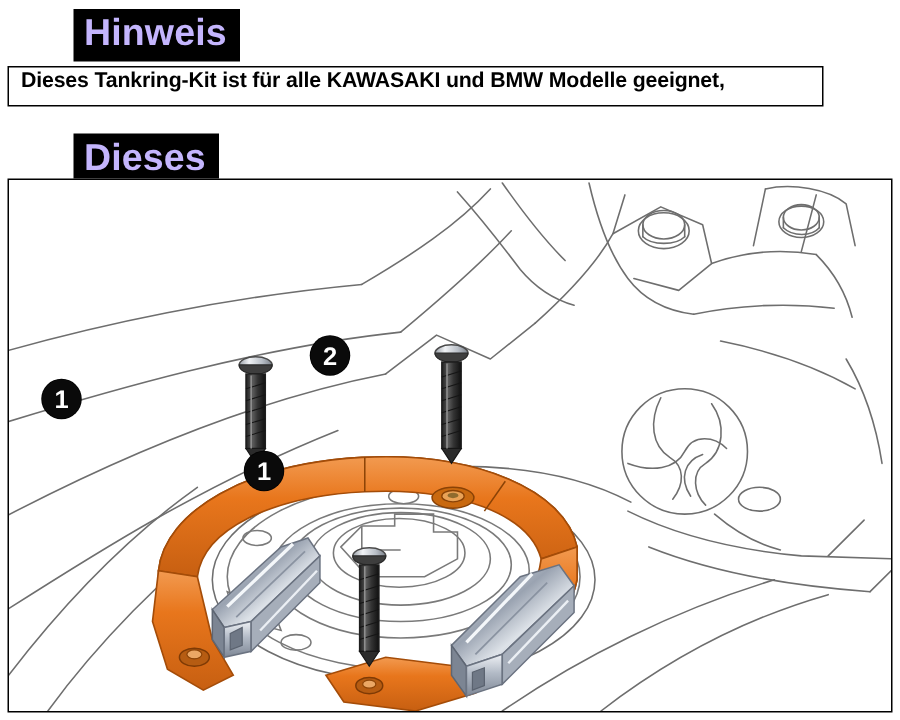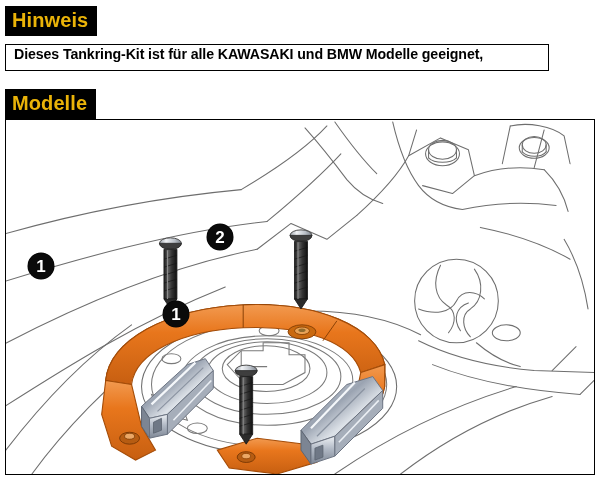--- a/index.html
+++ b/index.html
@@ -13,27 +13,28 @@
   }
   .page{
     position:absolute; inset:0;
     padding:0; box-sizing:border-box;
   }
 
   
   .chip{
     display:inline-block;
     background:#000000;
-    color:#eab308;
+    color:#c4b5fd;
     font-weight:bold;
-    font-size:20px;
+    font-size:25px;
     line-height:1;
     padding:4px 9px 6px 7px;
     letter-spacing:0.1px;
     white-space:nowrap;
+    margin-left:44px;
   }
   #chip-hinweis-wrap{position:absolute;left:5px;top:6px;}
   #chip-montage-wrap{position:absolute;left:5px;top:89px;}
 
   
   .note-box{
     position:absolute;
     left:5px; top:44px;
     width:544px;
     box-sizing:border-box;
@@ -87,21 +88,21 @@
 
   <div id="chip-hinweis-wrap">
     <span class="chip">Hinweis</span>
   </div>
 
   <div class="note-box">
     <div class="note-line">Dieses Tankring-Kit ist für alle KAWASAKI und BMW Modelle geeignet,</div>
   </div>
 
   <div id="chip-montage-wrap">
-    <span class="chip">Modelle</span>
+    <span class="chip">Dieses</span>
   </div>
 
   <div class="illus-frame">
     <svg viewBox="0 0 590 356" preserveAspectRatio="none">
       <defs>
         <linearGradient id="gOrange" x1="0" y1="0" x2="0" y2="1">
           <stop offset="0%" stop-color="#F2record"></stop>
           <stop offset="0%" stop-color="#F29A50"></stop>
           <stop offset="35%" stop-color="#E8761C"></stop>
           <stop offset="100%" stop-color="#C75F11"></stop>

